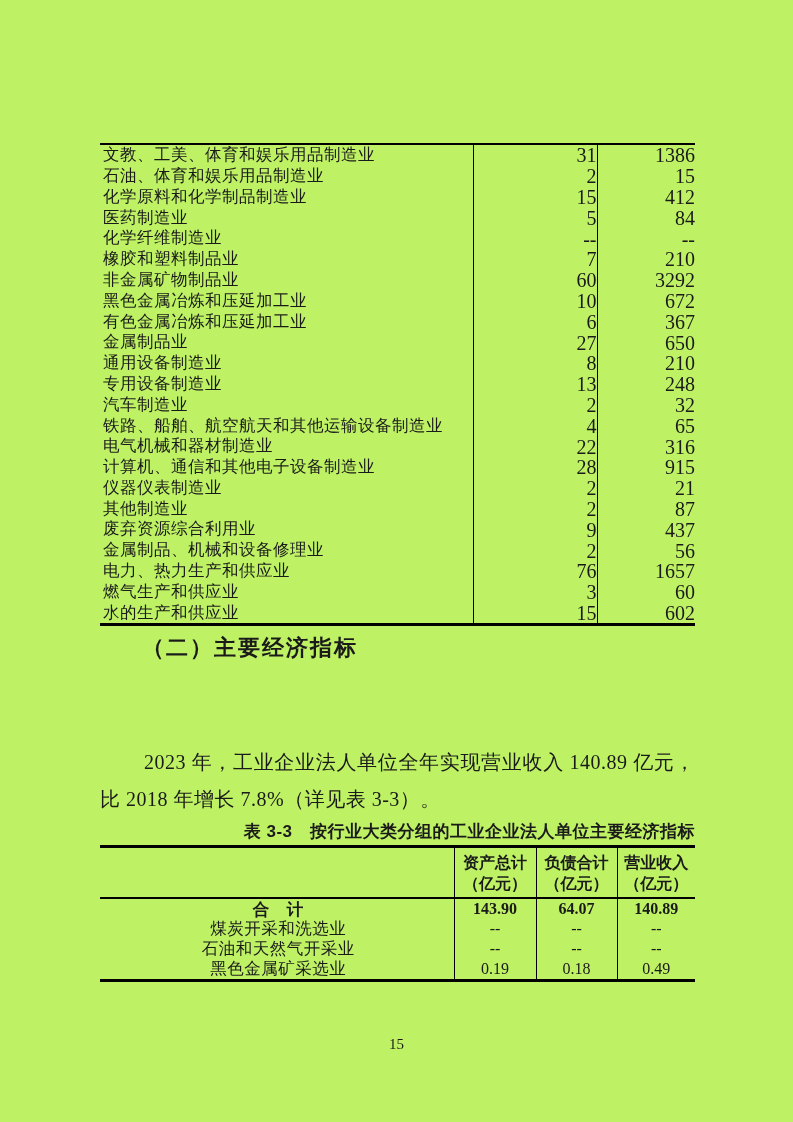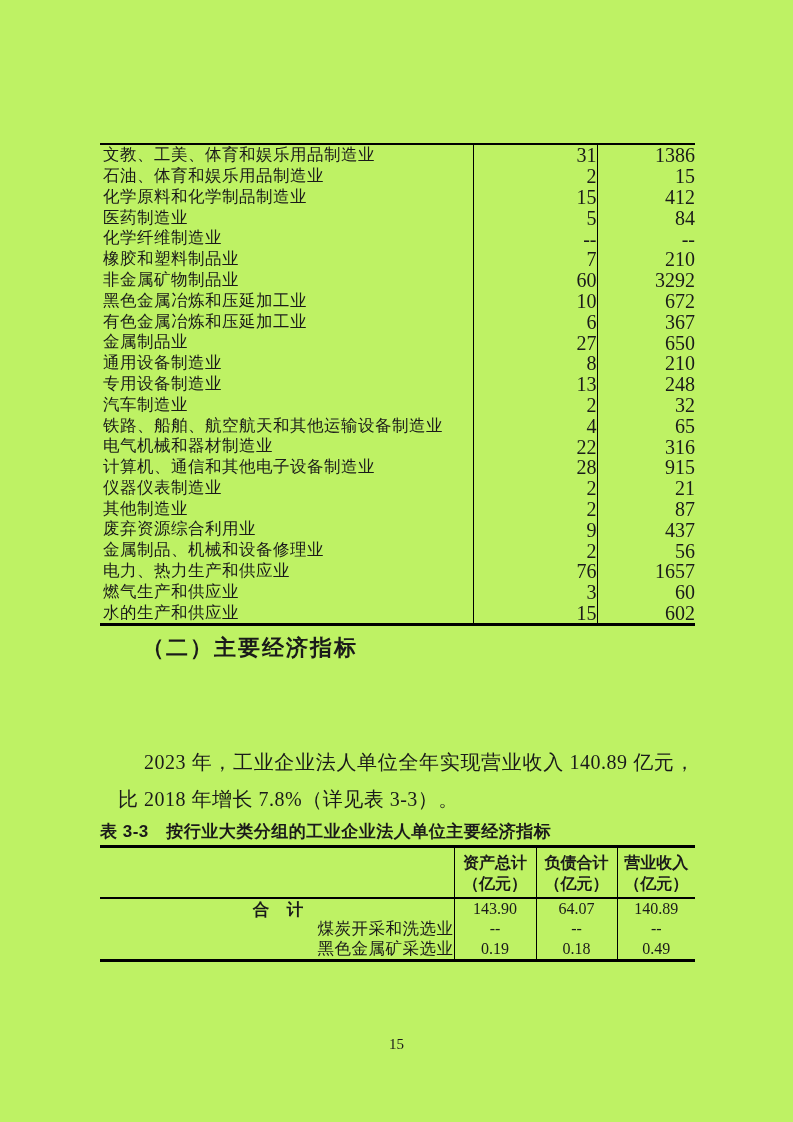--- a/index.html
+++ b/index.html
@@ -31,51 +31,51 @@
     text-indent:42px; white-space:nowrap;
   }
 
   
   .para { position:absolute; left:100px; width:595px; }
   .pline {
     font-size:20px; line-height:37px; letter-spacing:0.5px;
     text-align:justify; text-align-last:justify; white-space:nowrap;
   }
   .pline.indent { text-indent:44px; }
-  .pline.lastline { text-align:left; text-align-last:left;margin-left:18px; }
+  .pline.lastline { text-align:left; text-align-last:left; }
 
   
   .t2caption {
     position:absolute; left:100px; top:820px; width:595px;
-    text-align:left; font-family:"Liberation Sans","DejaVu Sans",sans-serif;
+    text-align:right; font-family:"Liberation Sans","DejaVu Sans",sans-serif;
     font-weight:bold; font-size:17px; letter-spacing:0.5px; white-space:nowrap;
   }
   table.t2 {
     position:absolute; left:100px; top:845px; width:595px;
     border-collapse:collapse; table-layout:fixed;
     border-top:3px solid #000; border-bottom:3px solid #000;
   }
   .t2 thead td {
     height:47px; padding:1px 0; border-bottom:2px solid #000;
     font-family:"Liberation Sans","DejaVu Sans",sans-serif;
     font-weight:bold; font-size:16px; line-height:21px;
     text-align:center; vertical-align:middle;margin-left:40px;
   }
   .t2 tbody td {
     height:20px; padding:0; font-size:16.5px; line-height:1;
     vertical-align:middle; white-space:nowrap; overflow:hidden;
   }
   .t2 td.vline { border-left:1px solid #000; }
-  .t2 tbody td.lbl2 { text-align:right; padding-left:3px; letter-spacing:0.5px; }
+  .t2 tbody td.lbl2 { text-align:center; padding-left:3px; letter-spacing:0.5px; }
   .t2 tbody td.num2 { text-align:center; font-size:16px; }
   .t2 tbody tr.totalrow td.lbl2 {
     text-align:center; font-weight:bold;
     font-family:"Liberation Sans","DejaVu Sans",sans-serif; font-size:16.5px;
   }
-  .t2 tbody tr.totalrow td.num2 { font-weight:normal; }
+  .t2 tbody tr.totalrow td.num2 { font-weight:bold; }
 
   
   .pagenum {
     position:absolute; left:0; top:1036px; width:793px;
     text-align:center; font-size:15px;
   }
 </style>
 </head>
 <body>
 
@@ -247,20 +247,26 @@
         <td class="num2 vline">64.07</td>
         <td class="num2 vline">140.89</td>
       </tr>
       <tr>
         <td class="lbl2">煤炭开采和洗选业</td>
         <td class="num2 vline">--</td>
         <td class="num2 vline">--</td>
         <td class="num2 vline">--</td>
       </tr>
       <tr>
+        <td class="lbl2">石油和天然气开采业</td>
+        <td class="num2 vline">--</td>
+        <td class="num2 vline">--</td>
+        <td class="num2 vline">--</td>
+      </tr>
+      <tr>
         <td class="lbl2">黑色金属矿采选业</td>
         <td class="num2 vline">0.19</td>
         <td class="num2 vline">0.18</td>
         <td class="num2 vline">0.49</td>
       </tr>
     </tbody>
   </table>
 
   <div class="pagenum">15</div>
 

